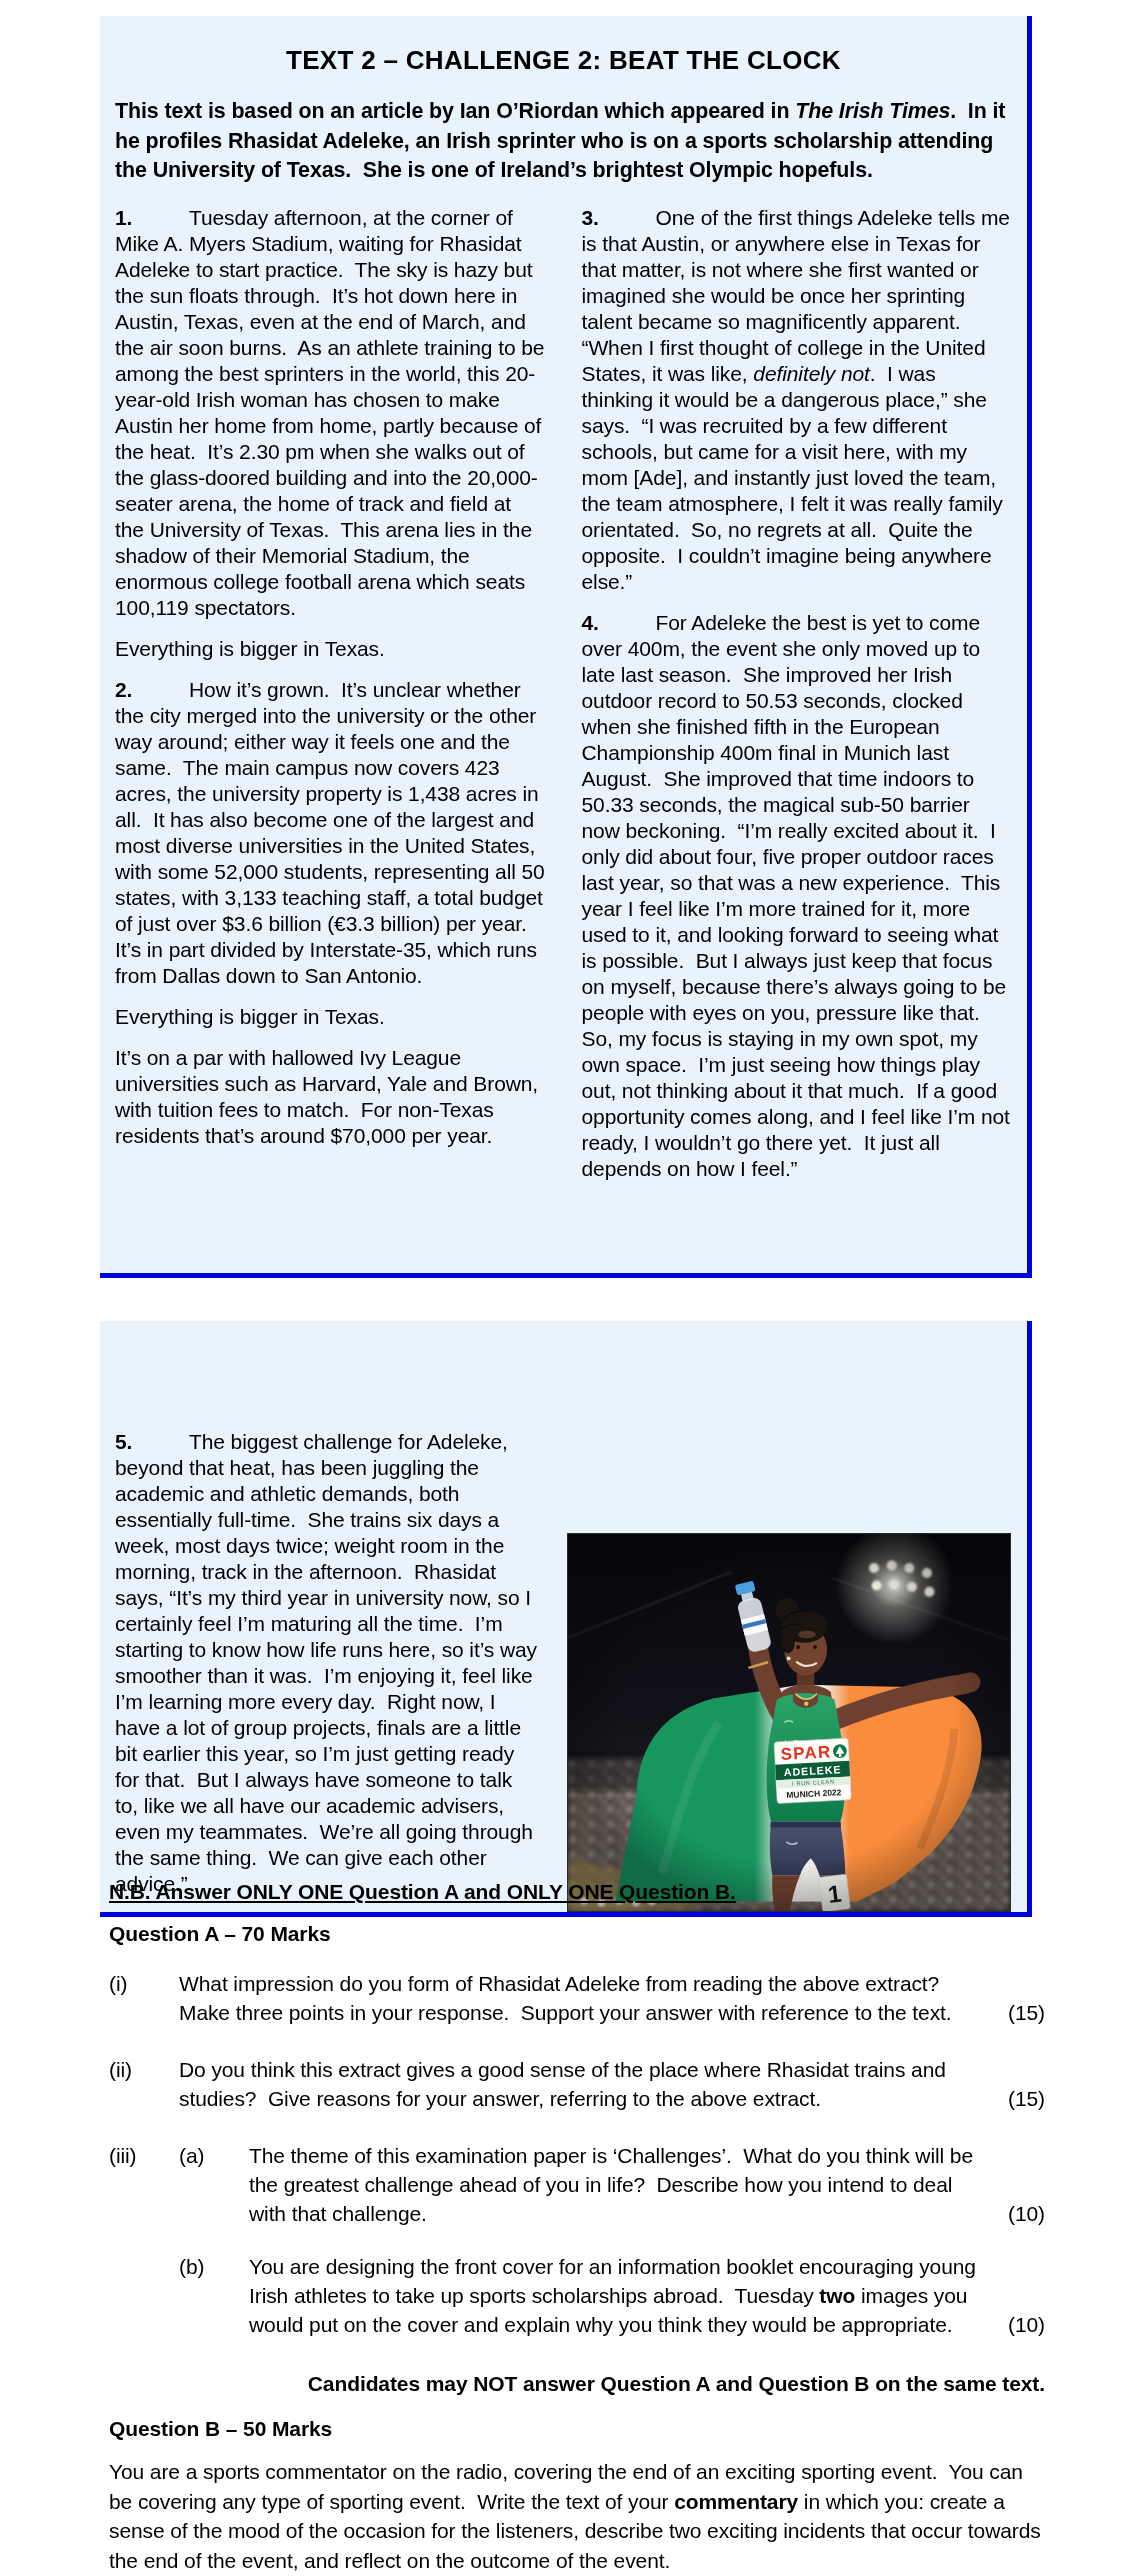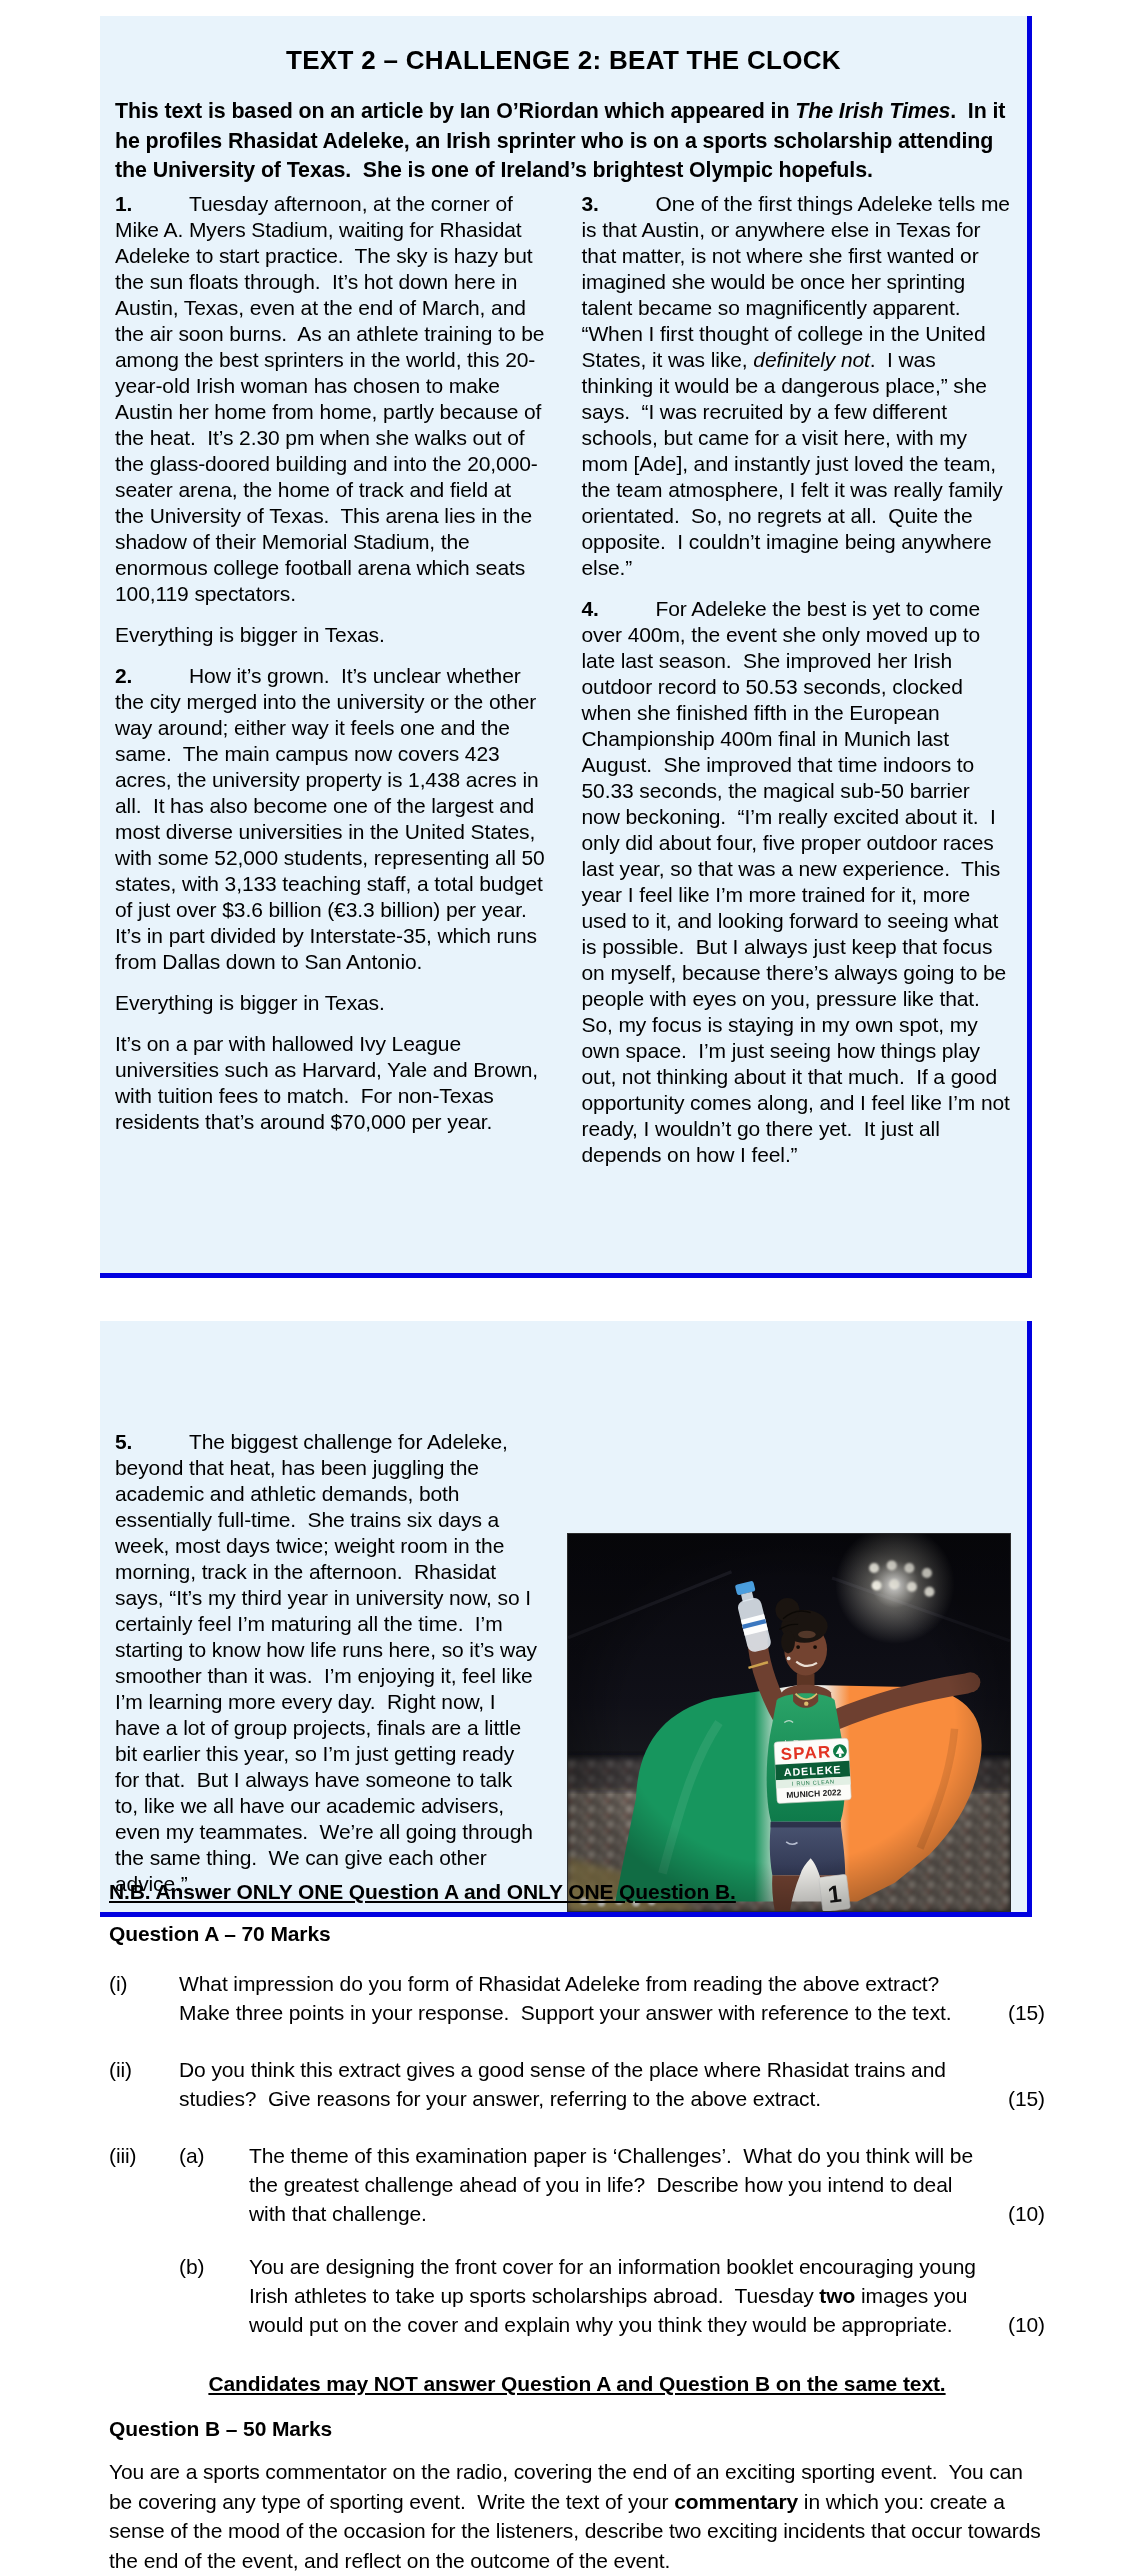--- a/index.html
+++ b/index.html
@@ -9,21 +9,21 @@
   
   .textbox{position:absolute;left:100px;width:932px;box-sizing:border-box;
            background:#e8f3fb;border-right:5px solid #0101e0;border-bottom:5px solid #0101e0;
            overflow:hidden;}
   .box1{top:15.7px;height:1262px;}
   .box2{top:1321px;height:596px;display:flex;align-items:flex-end;}
 
   .title{margin:29px 15px 0;text-align:center;font-size:26px;font-weight:bold;letter-spacing:0.3px;}
   .intro{margin:21.4px 15px 0;font-weight:bold;font-size:21.4px;line-height:29.5px;letter-spacing:-0.1px;}
 
-  .cols{display:flex;gap:36px;margin:5px 15px 0;}
+  .cols{display:flex;gap:36px;margin:19px 15px 0;}
   .col{flex:1;font-size:21px;line-height:26px;letter-spacing:-0.1px;}
   .para{margin:0 0 15px;}
   .pnum{font-weight:bold;display:inline-block;width:74px;}
   .runs{white-space:pre-wrap;}
   .runs .i{font-style:italic;}
   .runs .b{font-weight:bold;}
 
   .box2col{width:422px;margin:22.6px 0 0 15px;font-size:21px;line-height:26px;letter-spacing:-0.1px;flex:none;}
   .photo{margin:77px 15.7px 0 auto;width:442px;height:377px;border:1.9px solid #2b2b2b;
          padding:0;background:#0b0b10;flex:none;}
@@ -32,21 +32,21 @@
   
   .questions{position:absolute;left:109px;top:1877px;width:936px;
              font-size:21px;line-height:29px;letter-spacing:-0.1px;}
   .bold{font-weight:bold;}
   .nb{margin:0 0 12.6px;text-decoration:underline;}
   .qhead{margin:0 0 21.4px;}
   .qrow{display:grid;grid-template-columns:70px 1fr 68px;margin:0 0 28px;}
   .qrow.sub{grid-template-columns:70px 70px 1fr 68px;}
   .qrow.tight{margin-bottom:24px;}
   .qmarks{align-self:end;text-align:right;}
-  .candidates{margin:30px 0 16.3px;text-align:center;text-decoration:underline;}
+  .candidates{margin:30px 0 16.3px;text-align:right;}
   .qbhead{margin:0 0 14px;}
   .qbody{margin:0;line-height:29.5px;}
 </style>
 </head>
 <body>
 
 <div class="page">
 
   <section class="textbox box1">
     <h1 class="title">TEXT 2 – CHALLENGE 2: BEAT THE CLOCK</h1>

